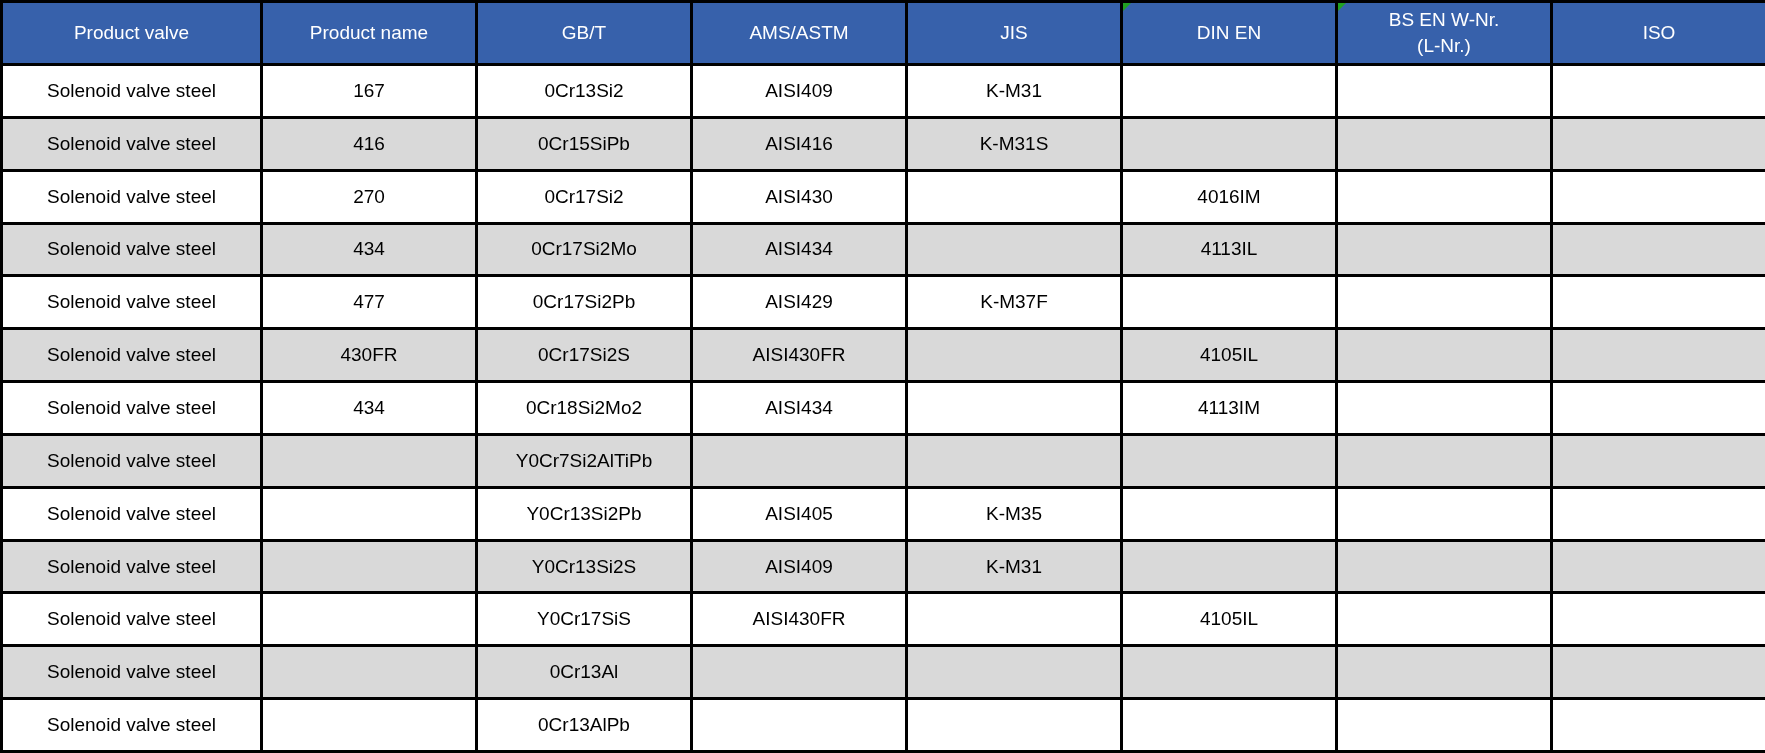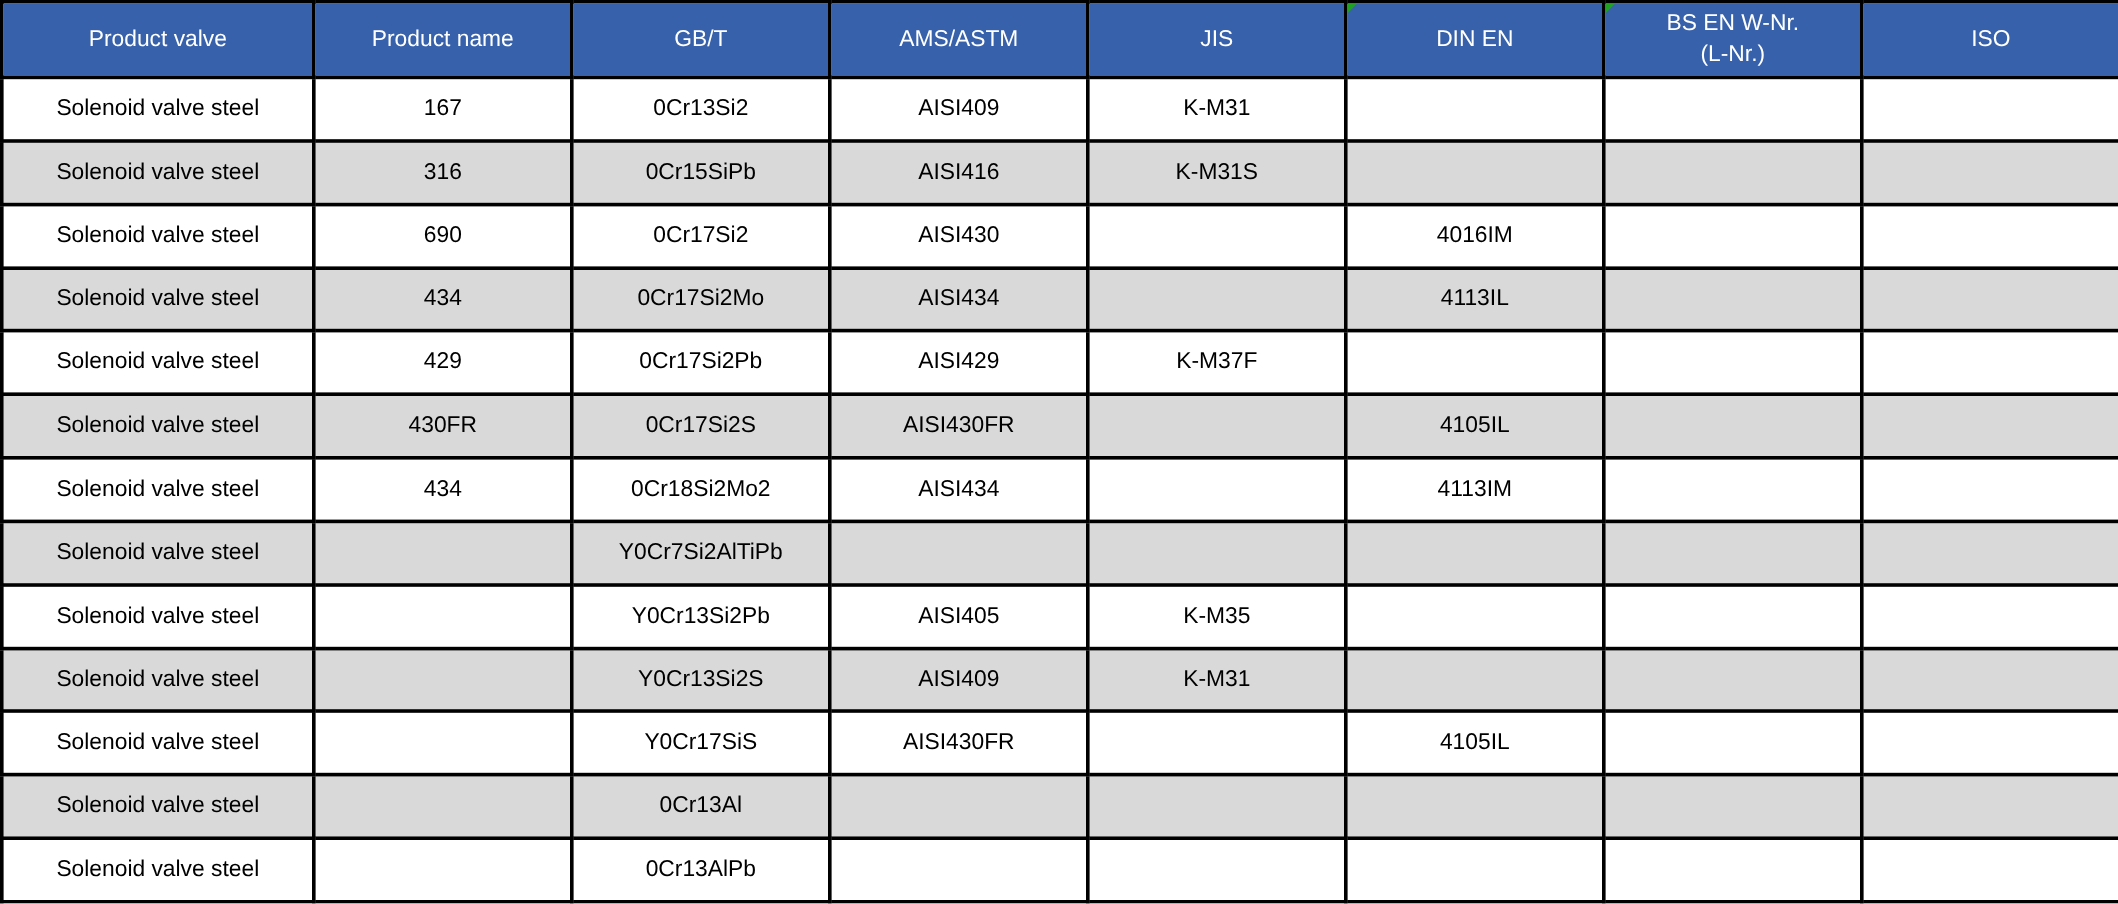--- a/index.html
+++ b/index.html
@@ -115,51 +115,51 @@
         <td>167</td>
         <td>0Cr13Si2</td>
         <td>AISI409</td>
         <td>K-M31</td>
         <td></td>
         <td></td>
         <td></td>
       </tr>
       <tr class="alt">
         <td>Solenoid valve steel</td>
-        <td>316</td>
+        <td>416</td>
         <td>0Cr15SiPb</td>
         <td>AISI416</td>
         <td>K-M31S</td>
         <td></td>
         <td></td>
         <td></td>
       </tr>
       <tr>
         <td>Solenoid valve steel</td>
-        <td>690</td>
+        <td>270</td>
         <td>0Cr17Si2</td>
         <td>AISI430</td>
         <td></td>
         <td>4016IM</td>
         <td></td>
         <td></td>
       </tr>
       <tr class="alt">
         <td>Solenoid valve steel</td>
         <td>434</td>
         <td>0Cr17Si2Mo</td>
         <td>AISI434</td>
         <td></td>
         <td>4113IL</td>
         <td></td>
         <td></td>
       </tr>
       <tr>
         <td>Solenoid valve steel</td>
-        <td>429</td>
+        <td>477</td>
         <td>0Cr17Si2Pb</td>
         <td>AISI429</td>
         <td>K-M37F</td>
         <td></td>
         <td></td>
         <td></td>
       </tr>
       <tr class="alt">
         <td>Solenoid valve steel</td>
         <td>430FR</td>

